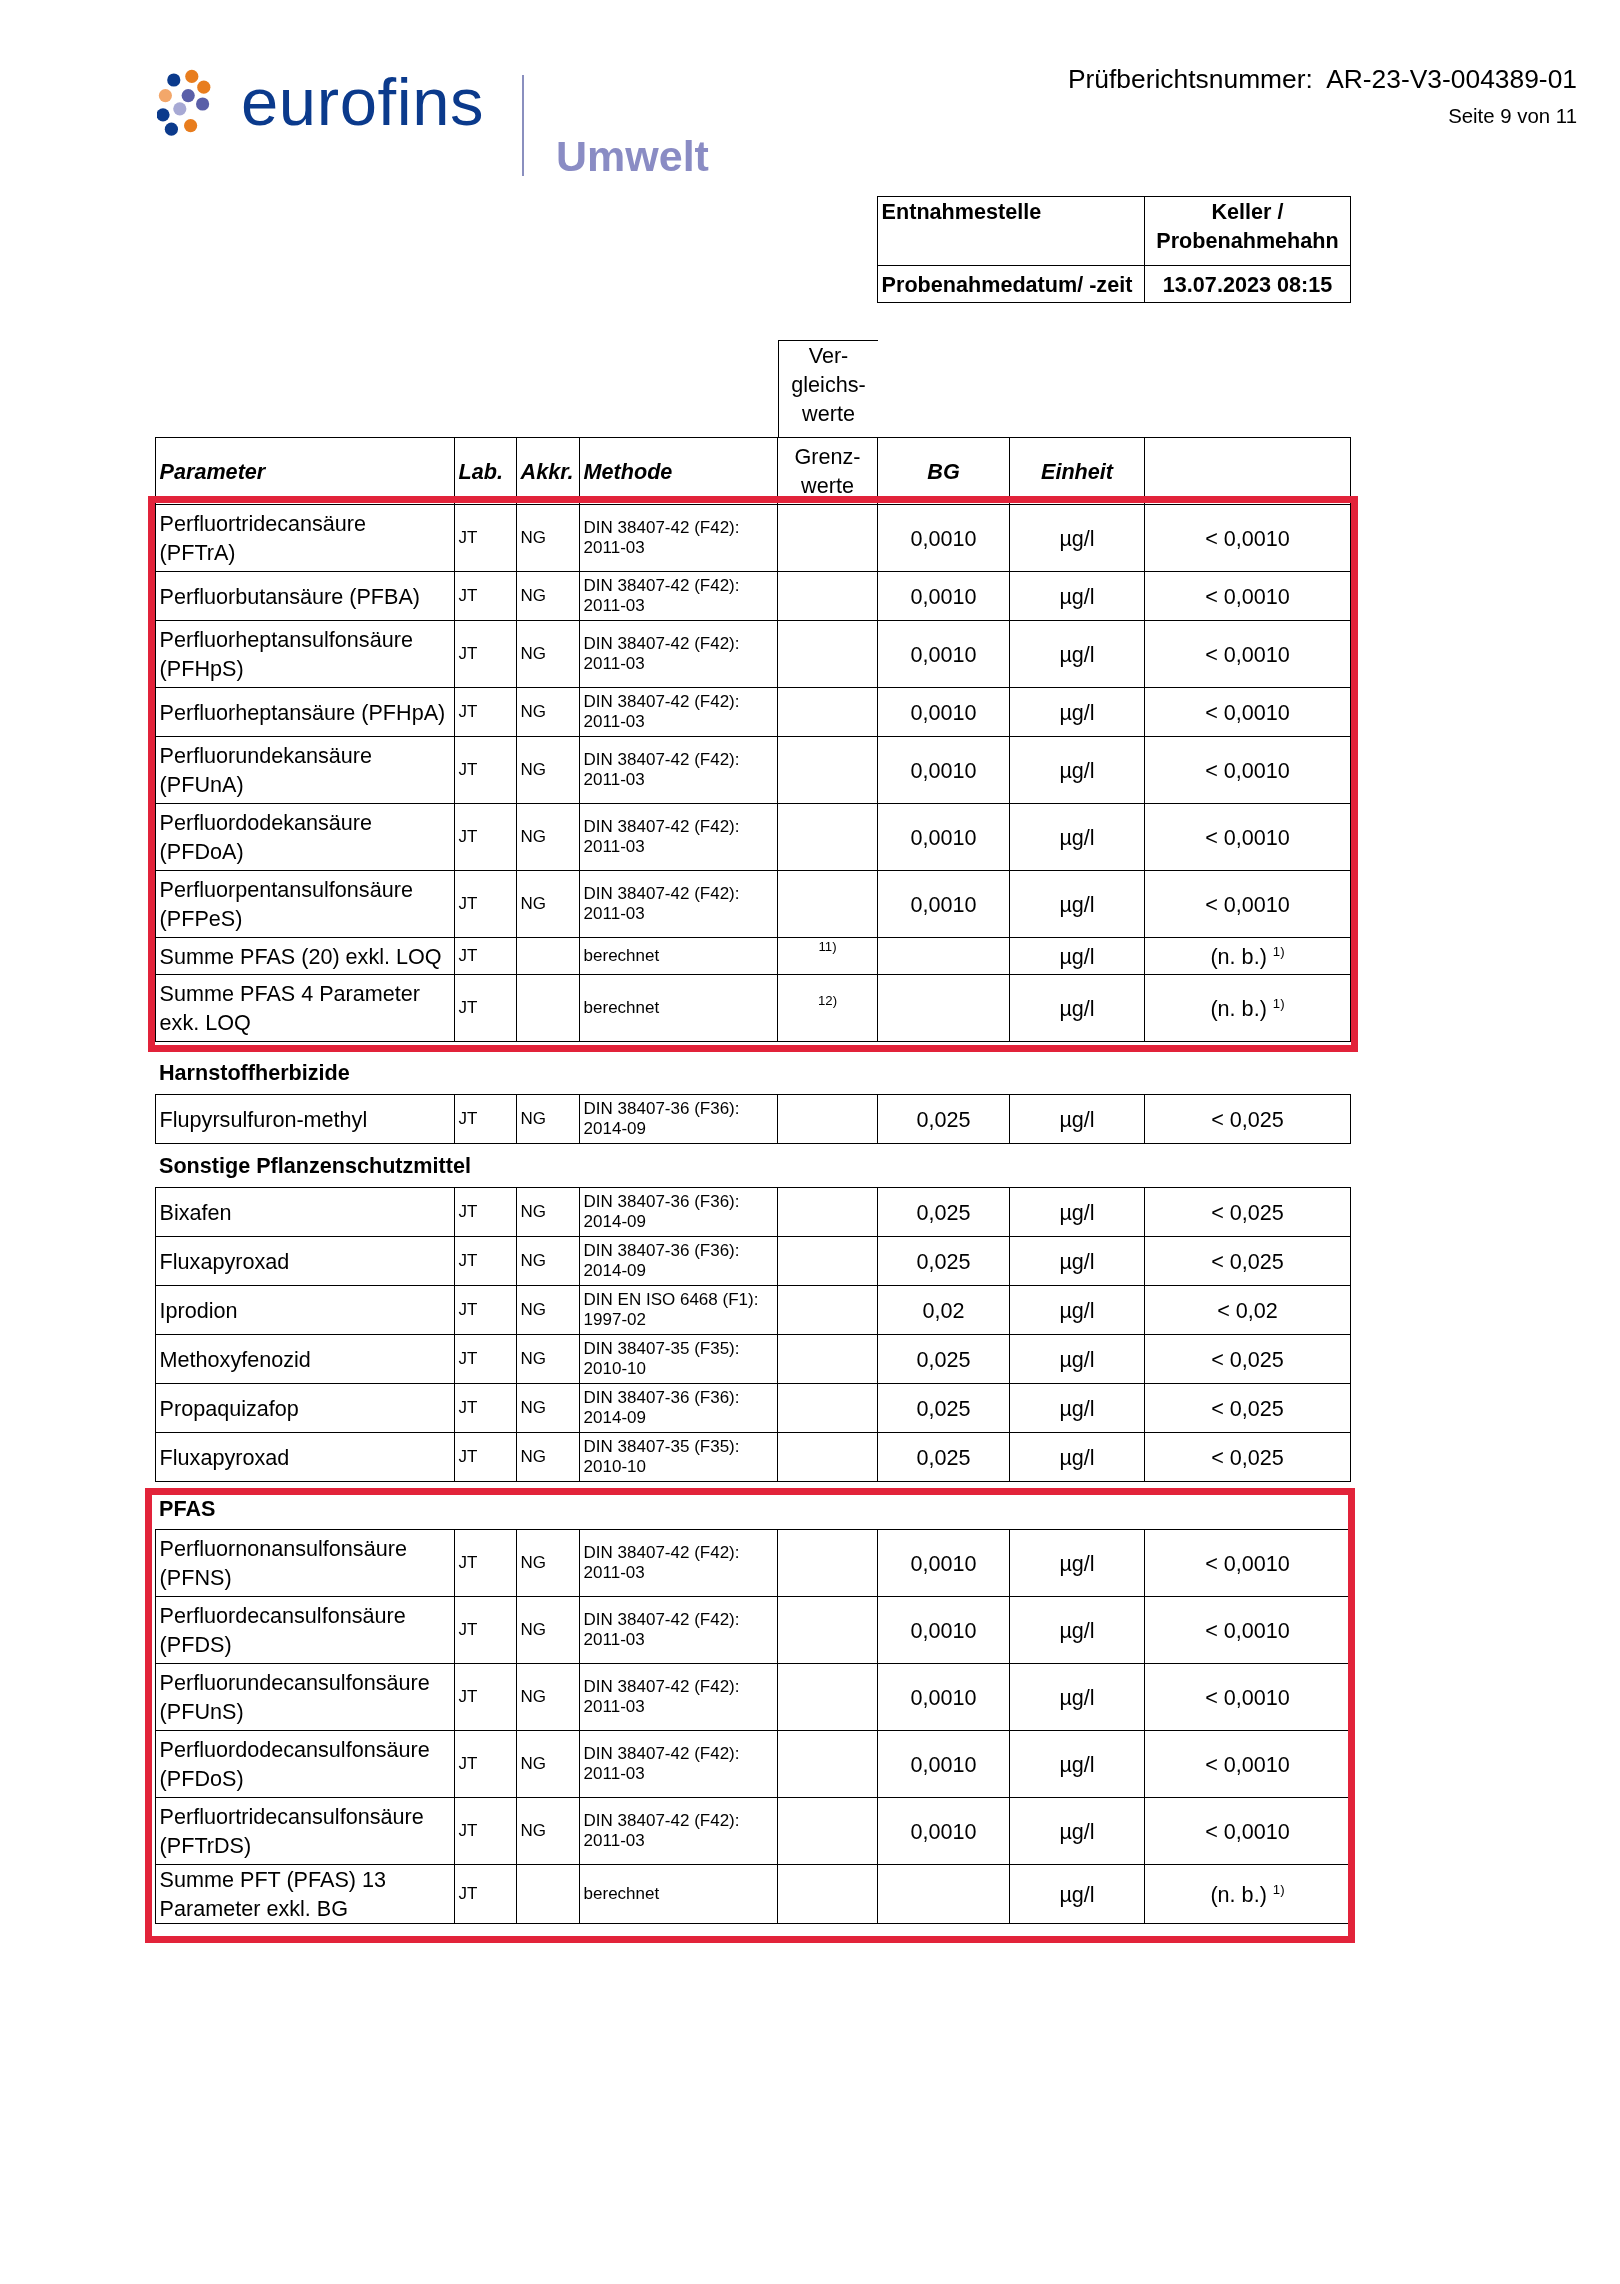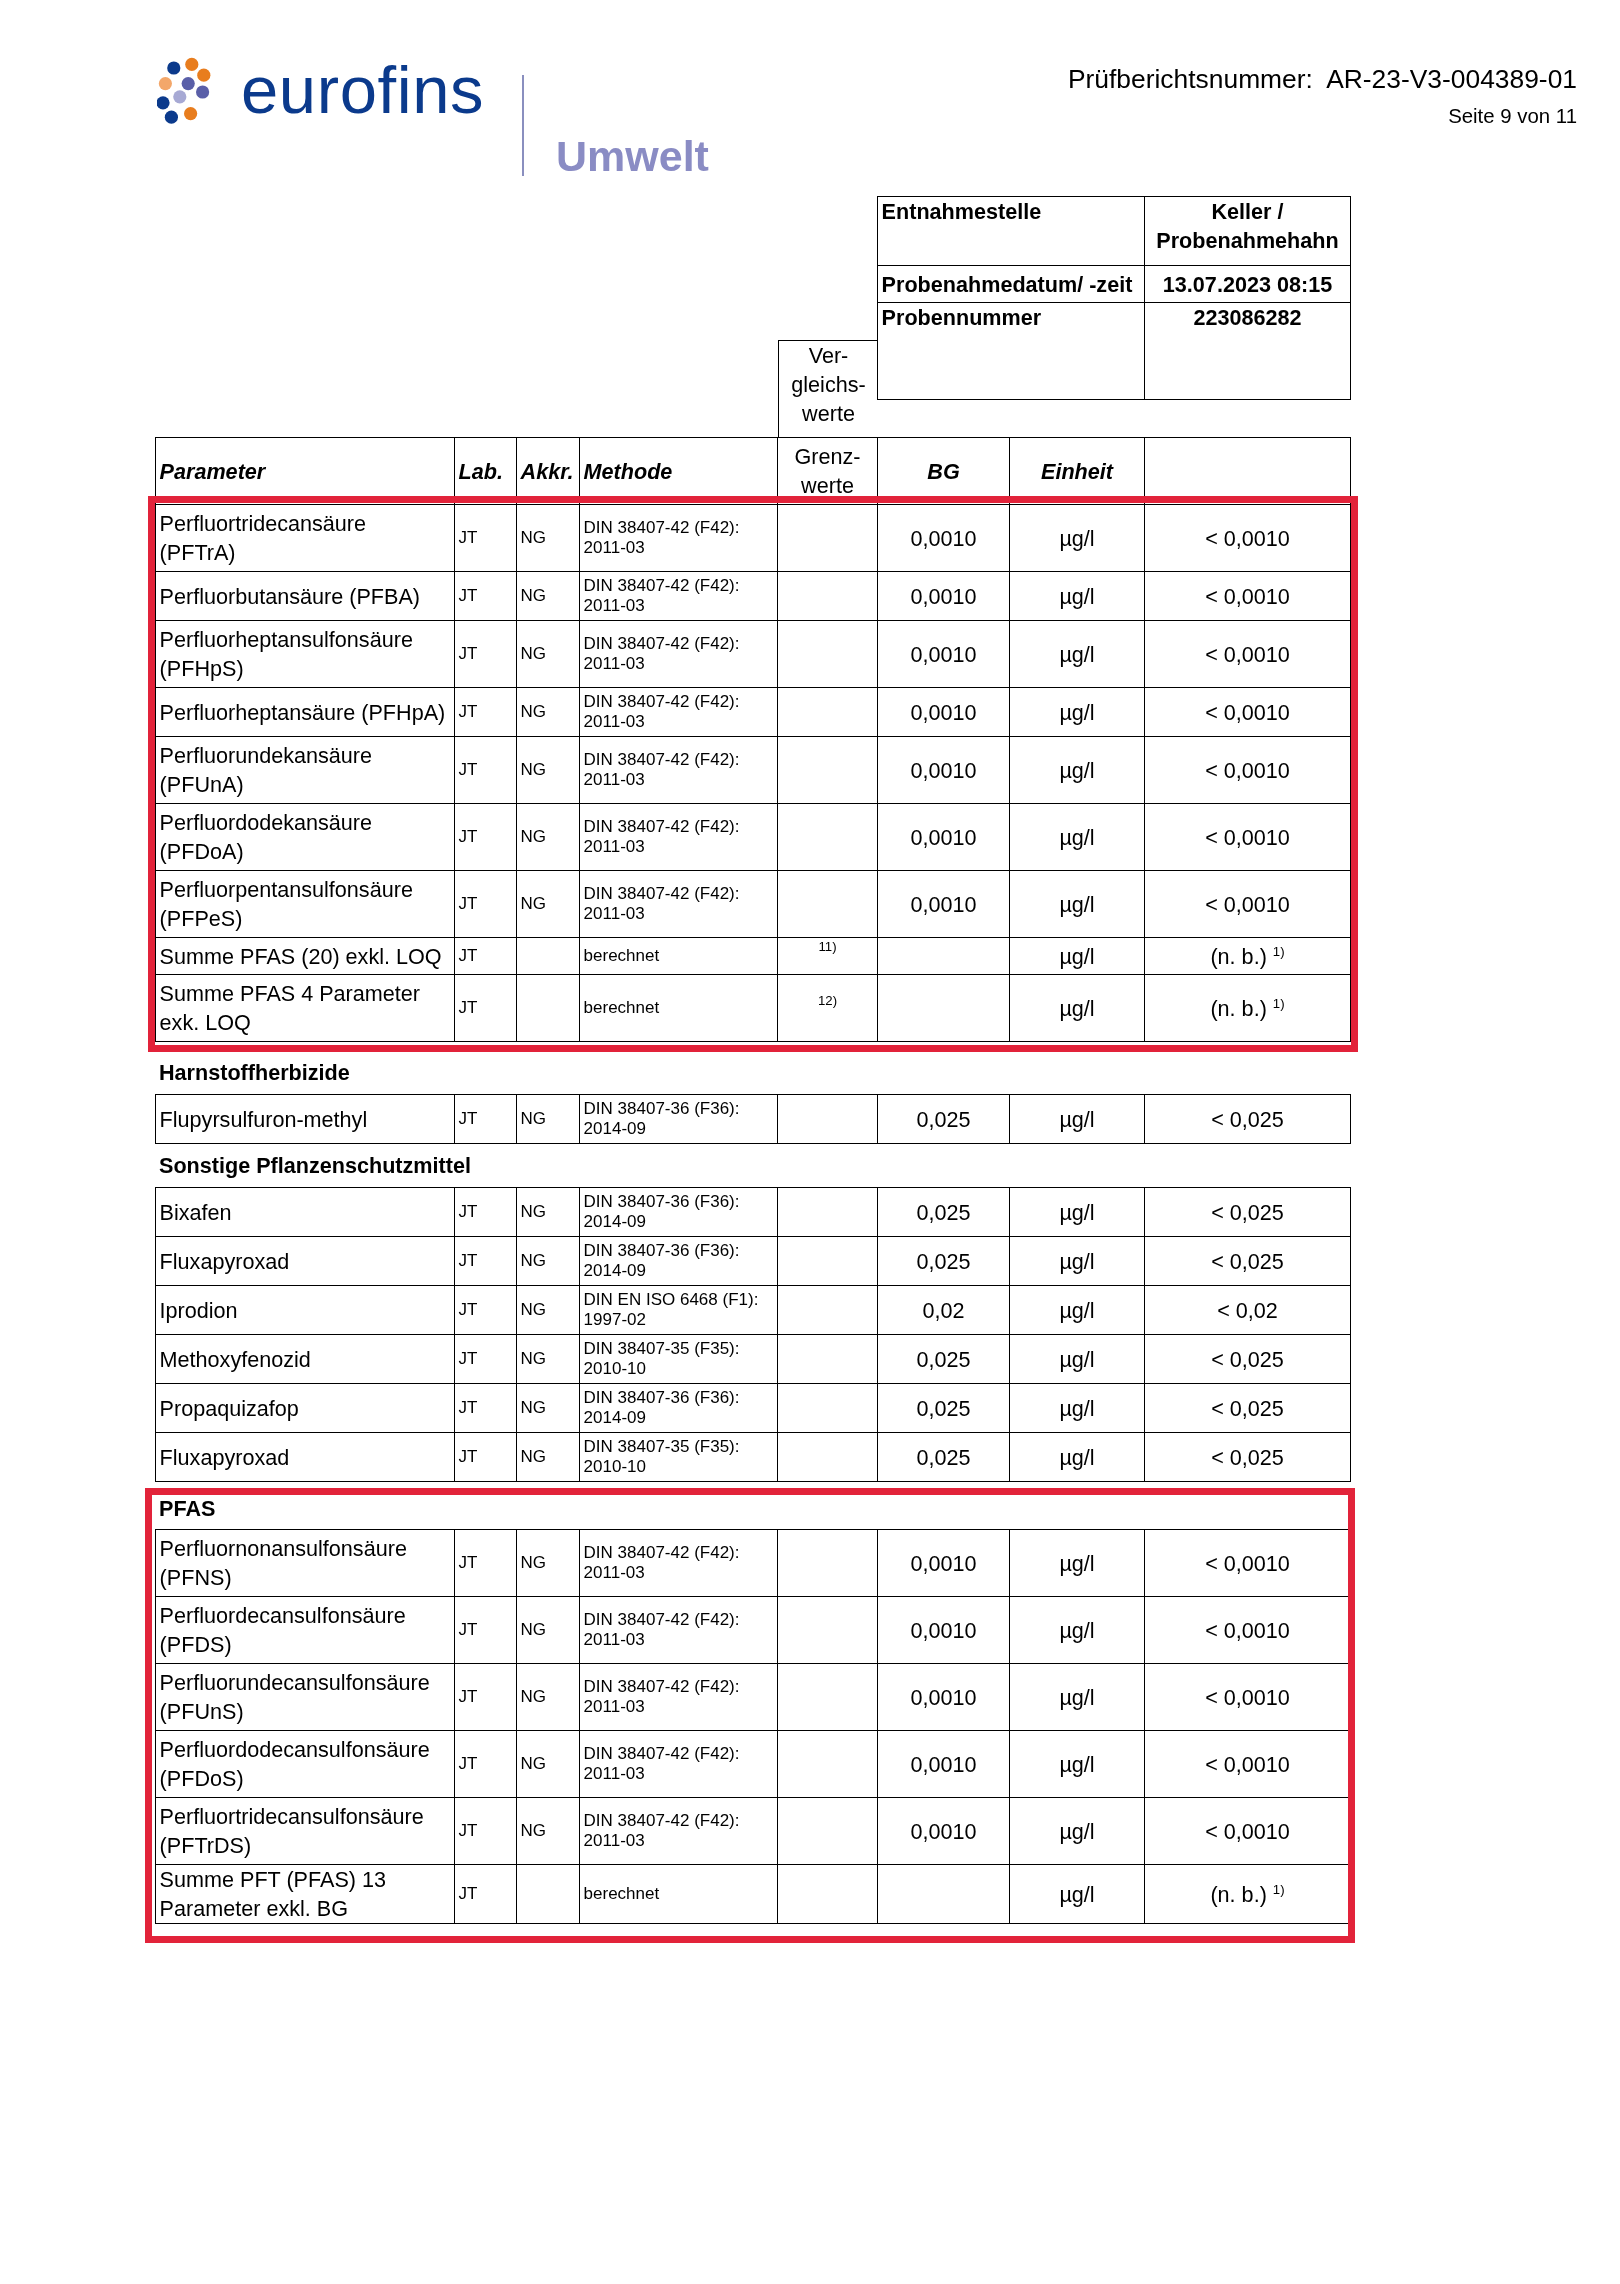--- a/index.html
+++ b/index.html
@@ -1,20 +1,20 @@
 <!DOCTYPE html>
 <html style="font-size:9.6px"><head>
 <meta charset="utf-8">
 <style>
   html, body { margin:0; padding:0; background:#ffffff; }
   body { width:1620px; height:2284px; position:relative; overflow:hidden;
          font-family:"Liberation Sans", sans-serif; color:#000; }
   .abs { position:absolute; }
   
-  .logo { left:157px; top:56px; width:337px; height:78px; }
+  .logo { left:157px; top:68px; width:337px; height:78px; }
   .logo-text { position:absolute; left:84px; top:-4.8px; font-size:67px; color:#0b3a8c;
                font-family:"Liberation Sans", sans-serif; letter-spacing:0.6px; line-height:78px; }
   .logo-divider { left:522px; top:75px; width:1.8px; height:101px; background:#8a8fbf; }
   .umwelt { left:556px; top:132px; font-size:43px; font-weight:bold; color:#8a8cc4; line-height:48px; }
   .report-no { right:43px; top:62px; font-size:26.4px; line-height:34px; text-align:right; }
   .page-no { right:43px; top:103px; font-size:20.4px; line-height:26.4px; text-align:right; }
 
   
   table { border-collapse:collapse; position:absolute; table-layout:fixed; }
   td { border:1.8px solid #000; padding:0 3.6px; vertical-align:middle; font-size:21.6px; line-height:29px; }
@@ -71,24 +71,20 @@
     <td style="vertical-align:top">Entnahmestelle</td>
     <td class="c" style="vertical-align:top">
       <div>Keller /</div>
       <div>Probenahmehahn</div>
     </td>
   </tr>
   <tr style="height:37px">
     <td>Probenahmedatum/ -zeit</td>
     <td class="c">13.07.2023 08:15</td>
   </tr>
-  <tr style="height:97px">
-    <td style="vertical-align:top">Probennummer</td>
-    <td class="c" style="vertical-align:top">223086282</td>
-  </tr>
 </tbody>
   </table>
 
 <table id="vgl">
   <tbody>
       <tr style="height:97px">
     <td class="c" style="vertical-align:top;border-right:none">
       <div>Ver-</div>
       <div>gleichs-</div>
       <div>werte</div>

